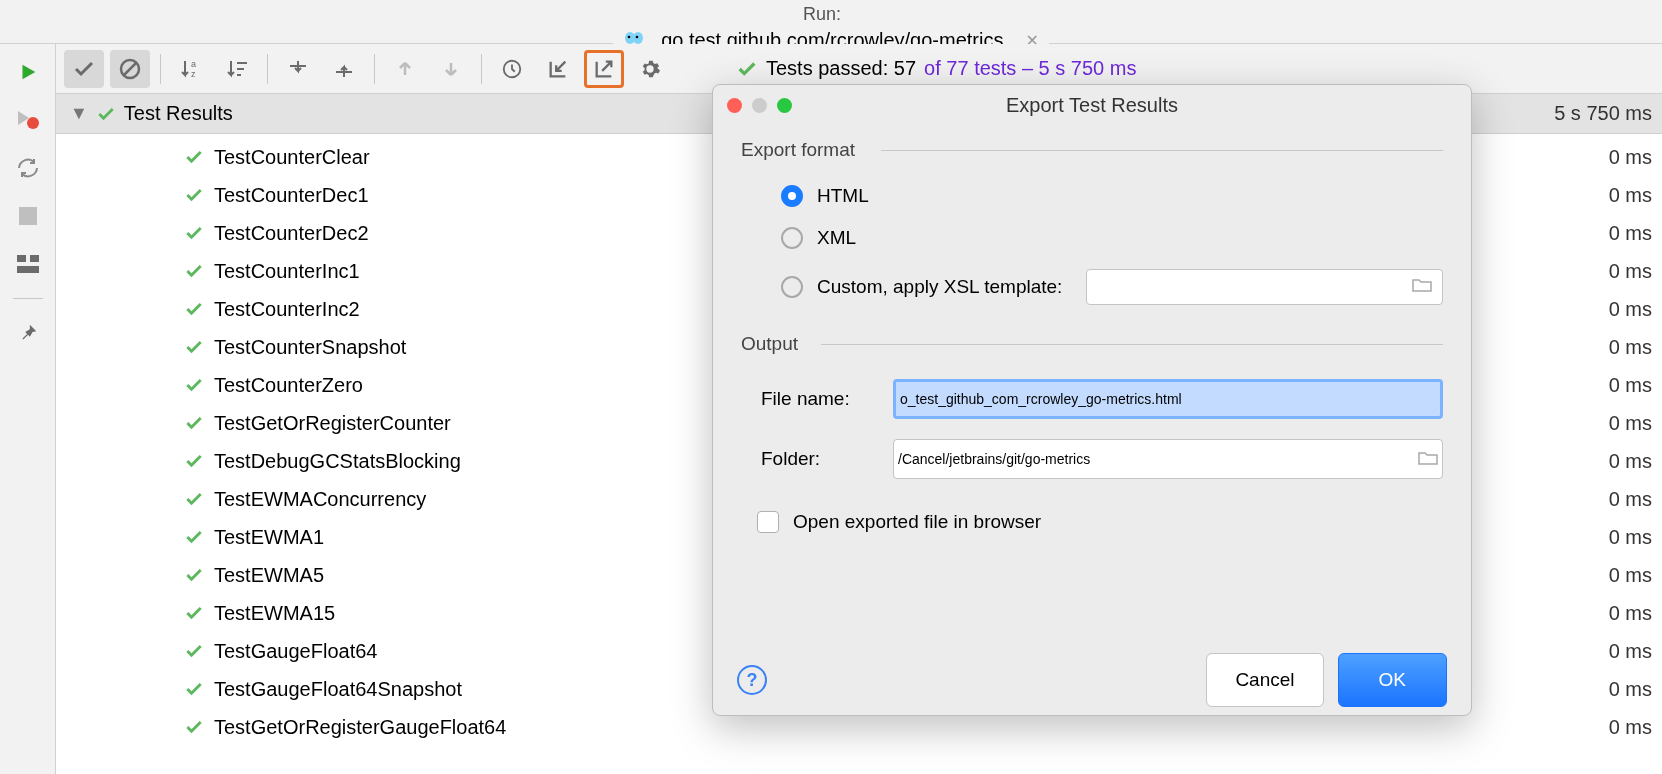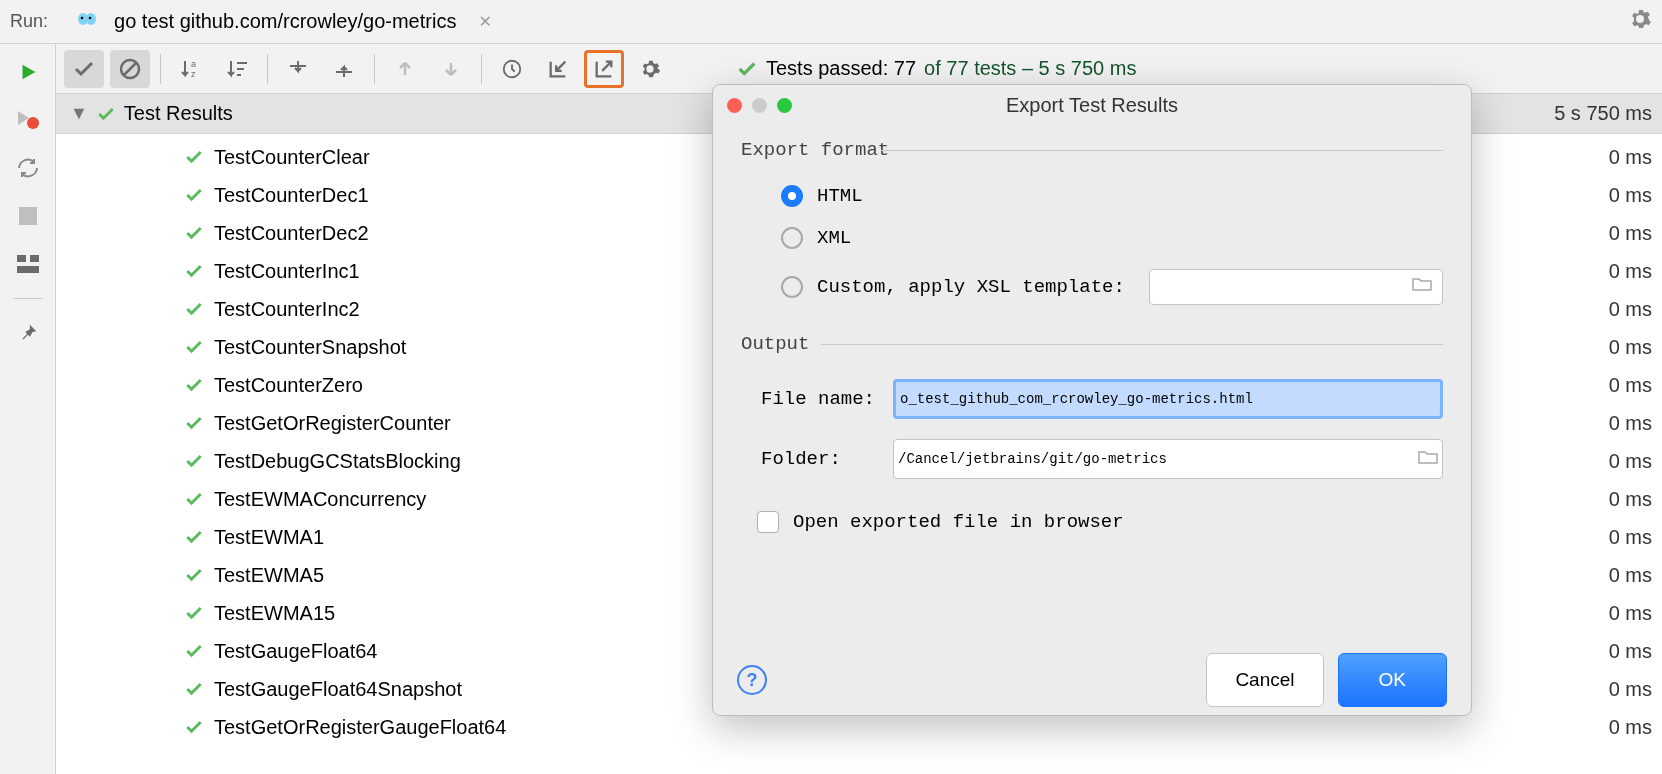--- a/index.html
+++ b/index.html
@@ -15,20 +15,21 @@
 }
 
 
 .topbar {
   display: flex;
   align-items: center;
   height: 44px;
   background: #f2f2f2;
   border-bottom: 1px solid #d0d0d0;
   padding: 4px 10px;
+  flex-direction: column;
 }
 .topbar .run-label { color: #555; margin-right: 18px; font-size: 18px; }
 .topbar .tab {
   display: flex; align-items: center; gap: 16px;
   padding: 4px 10px;
   background: #f2f2f2;
   font-size: 20px;
 }
 .topbar .tab .close { color: #999; font-size: 16px; margin-left: 6px; }
 .topbar .gear-right { margin-left: auto; color: #888; }
@@ -71,21 +72,21 @@
 .toolbar .sep { width:1px; height:30px; background:#c8c8c8; margin:0 4px; }
 .toolbar .highlight {
   border: 3px solid #e8712a;
   border-radius: 4px;
 }
 .toolbar .status {
   margin-left: 60px;
   display: flex; align-items: center; gap: 8px;
   font-size: 20px;
 }
-.toolbar .status .muted { color: #14532d; }
+.toolbar .status .muted { color: #6d28d9; }
 
 
 .results-header {
   height: 40px;
   background: #e3e3e3;
   border-bottom: 1px solid #d0d0d0;
   display:flex; align-items:center;
   padding: 0 10px 0 14px;
 }
 .results-header .chev { color:#777; margin-right:8px; }
@@ -126,21 +127,21 @@
 }
 .dialog .traffic { display:flex; gap:10px; }
 .dialog .traffic .dot { width:15px; height:15px; border-radius:50%; }
 .dialog .traffic .red { background:#ff5f57; }
 .dialog .traffic .grey { background:#ccc; }
 .dialog .traffic .green { background:#28c840; }
 .dialog .dialog-title {
   position:absolute; left:0; right:0; text-align:center;
   font-size: 20px; color:#333;
 }
-.dialog .body { flex:1; padding: 14px 28px 0 28px; font-size: 19px; font-family: Liberation Mono, monospace; }
+.dialog .body { flex:1; padding: 14px 28px 0 28px; font-size: 19px; }
 .section-label {
   position: relative;
   color:#444;
   margin-bottom: 14px;
 }
 .section-label::after {
   content:"";
   position:absolute;
   left: 140px; right:0; top:50%;
   height:1px; background:#c8c8c8;
@@ -339,21 +340,21 @@
         <svg width="22" height="22" viewBox="0 0 24 24" fill="#6b6b6b">
           <path d="M12 8a4 4 0 100 8 4 4 0 000-8zm9 4l2 1.6-2 3.4-2.4-.9-2 1L15 21h-4l-.5-2.5-2-1-2.4.9-2-3.4 2-1.6v-2.4l-2-1.6 2-3.4 2.4.9 2-1L11 3h4l.5 2.5 2 1 2.4-.9 2 3.4-2 1.6z"></path>
         </svg>
       </div>
     <div class="status">
       <span class="check">
           <svg width="22" height="22" viewBox="0 0 24 24" fill="none" stroke="#5cb85c" stroke-width="3.5">
             <path d="M4 12l5 5L20 6"></path>
           </svg>
         </span>
-      <span>Tests passed: 77</span>
+      <span>Tests passed: 57</span>
       <span class="muted">of 77 tests – 5 s 750 ms</span>
     </div>
   </div>
 
   <div class="results-header">
     <span class="chev">▼</span>
     <span class="check" style="margin-right:8px">
         <svg width="20" height="20" viewBox="0 0 24 24" fill="none" stroke="#5cb85c" stroke-width="3.5">
           <path d="M4 12l5 5L20 6"></path>
         </svg>

